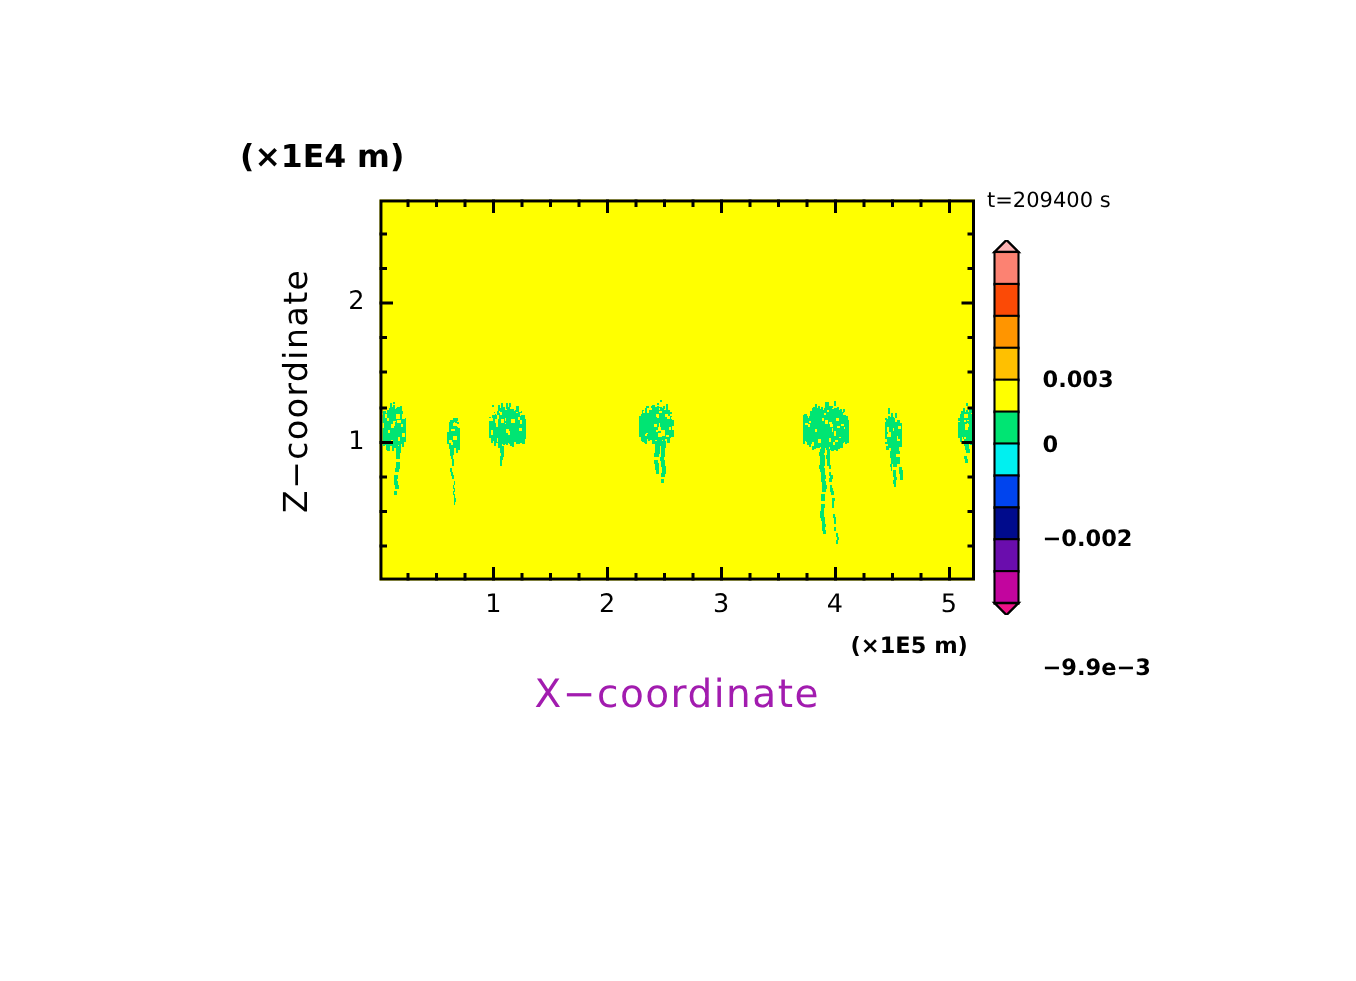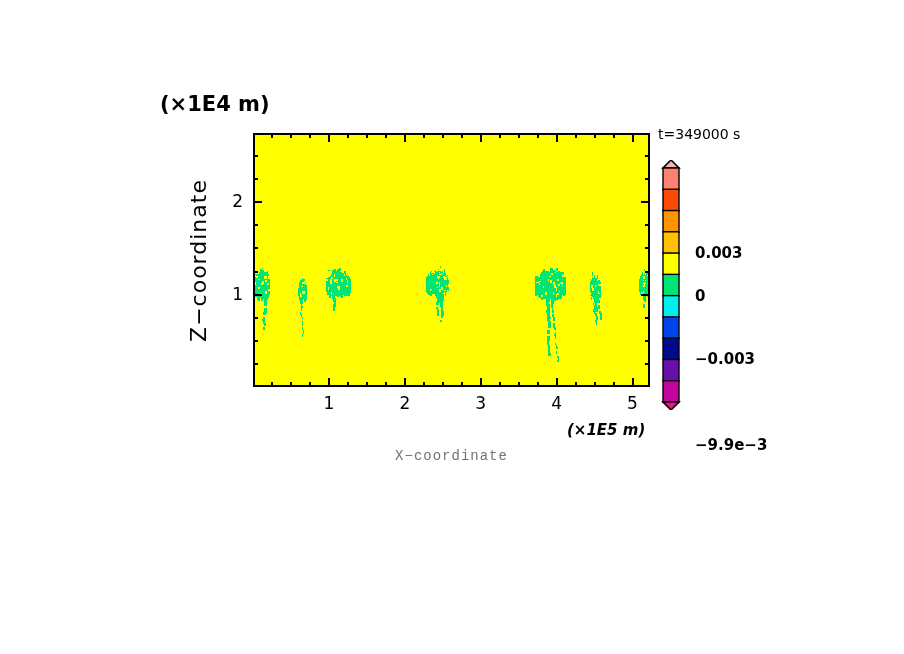--- a/index.html
+++ b/index.html
@@ -45,21 +45,20 @@
     white-space: nowrap;
   }
   #x-units {
     position: absolute;
     left: 567px;
     top: 421px;
     font-size: 15px;
     font-weight: bold;
     color: #000;
     white-space: nowrap;
-    font-style: italic;
   }
 
   
   #time-stamp {
     position: absolute;
     left: 658px;
     top: 126px;
     font-size: 14px;
     color: #000;
     white-space: nowrap;
@@ -135,25 +134,24 @@
     margin-top: -11px;
   }
 
   
   #x-axis-title {
     position: absolute;
     left: 253px;
     top: 448px;
     width: 397px;
     text-align: center;
-    font-size: 14px;
-    color: #737373;
+    font-size: 26px;
+    color: #a21caf;
     letter-spacing: 1px;
     white-space: nowrap;
-    font-family: Liberation Mono, monospace;
   }
   #y-axis-title {
     position: absolute;
     left: 186px;
     top: 155px;
     width: 24px;
     height: 210px;
     font-size: 22px;
     color: #000;
     letter-spacing: 1px;
@@ -190,21 +188,21 @@
   }
 </style>
 </head>
 <body>
 
 <div class="fig">
 
 
   <div id="z-units">(×1E4 m)</div>
 
-  <div id="time-stamp">t=349000 s</div>
+  <div id="time-stamp">t=209400 s</div>
 
   <div id="plot-frame">
     <svg id="plot-canvas" viewBox="0 0 397 254" preserveAspectRatio="none">
       <rect x="0" y="0" width="397" height="254" fill="#ffff00"></rect>
       <g id="features-layer">
           <g>
             <rect x="-1.79" y="147.34" width="1.68" height="15.14" fill="#00e573" shape-rendering="crispEdges"></rect>
             <rect x="-0.80" y="146.29" width="1.68" height="18.62" fill="#00e573" shape-rendering="crispEdges"></rect>
             <rect x="0.18" y="142.08" width="1.68" height="22.55" fill="#00e573" shape-rendering="crispEdges"></rect>
             <rect x="0.18" y="140.99" width="1.48" height="3.02" fill="#00e573" shape-rendering="crispEdges"></rect>
@@ -759,17 +757,17 @@
           <rect x="8" y="178.18" width="16" height="21.67" fill="#000b8c" stroke="#000" stroke-width="1.4"></rect>
           <rect x="8" y="199.45" width="16" height="21.67" fill="#6a0dad" stroke="#000" stroke-width="1.4"></rect>
           <rect x="8" y="220.73" width="16" height="21.67" fill="#c2059e" stroke="#000" stroke-width="1.4"></rect>
           <polygon points="16,250 24,242 8,242" fill="#ee1289" stroke="#000" stroke-width="1.6"></polygon>
         </g>
     </svg>
   </div>
   <div id="colorbar-labels">
       <div class="cbar-label" style="top: 253.091px;">0.003</div>
       <div class="cbar-label" style="top: 295.636px;">0</div>
-      <div class="cbar-label" style="top: 359.455px;">−0.003</div>
+      <div class="cbar-label" style="top: 359.455px;">−0.002</div>
       <div class="cbar-label" style="top: 444.545px;">−9.9e−3</div>
     </div>
 
 </div>
 
 </body></html>

